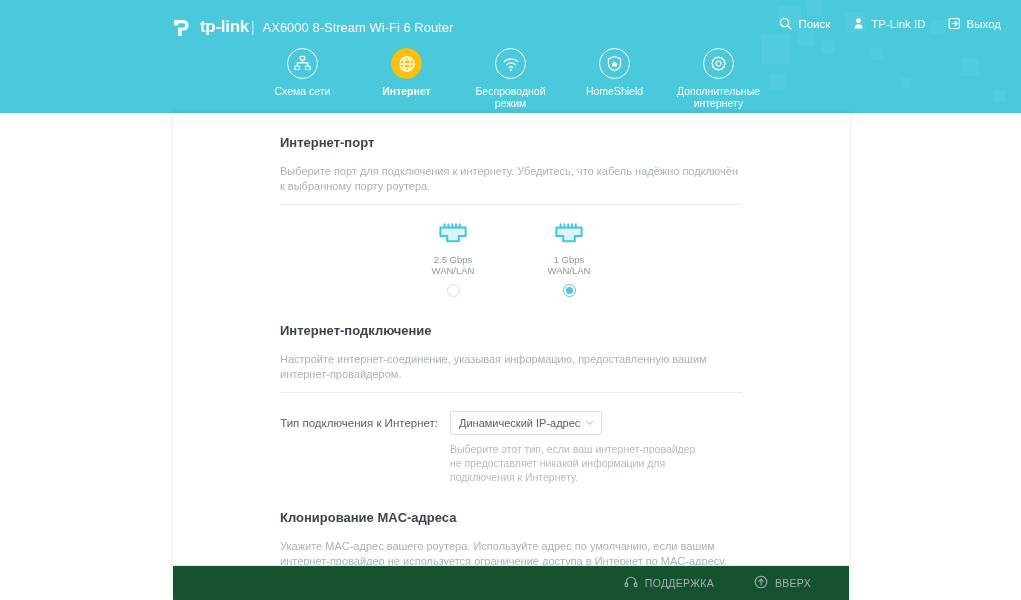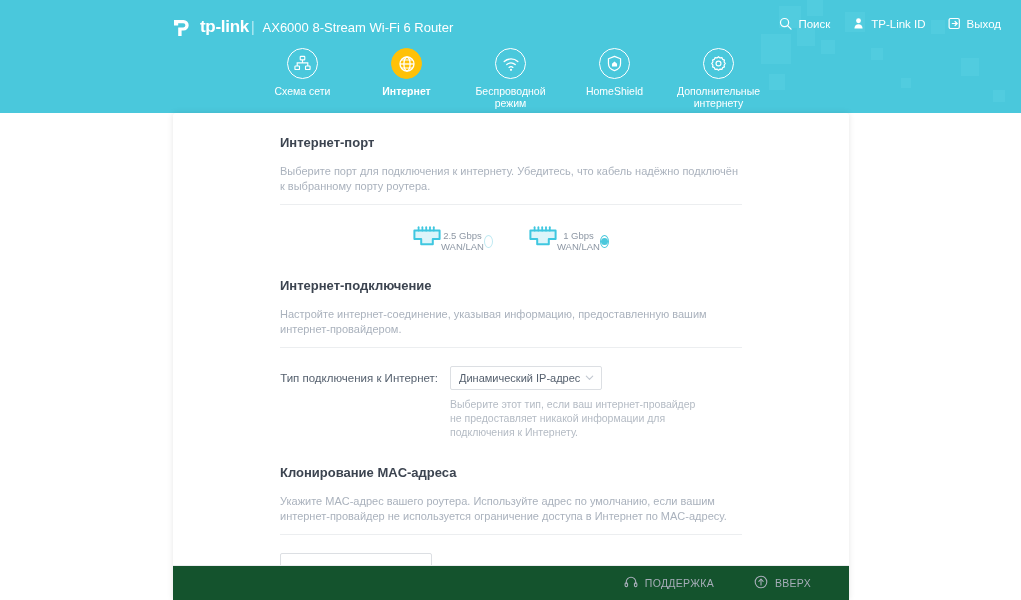--- a/index.html
+++ b/index.html
@@ -172,21 +172,21 @@
   
   .ports {
     display: flex;
     justify-content: center;
     gap: 36px;
     margin-top: 18px;
   }
   .port {
     width: 80px;
     display: flex;
-    flex-direction: row;
+    flex-direction: column;
     align-items: center;
     cursor: pointer;
   }
   .port-label {
     margin-top: 7px;
     font-size: 9.5px;
     line-height: 11px;
     color: #8d97a4;
     text-align: center;
   }

